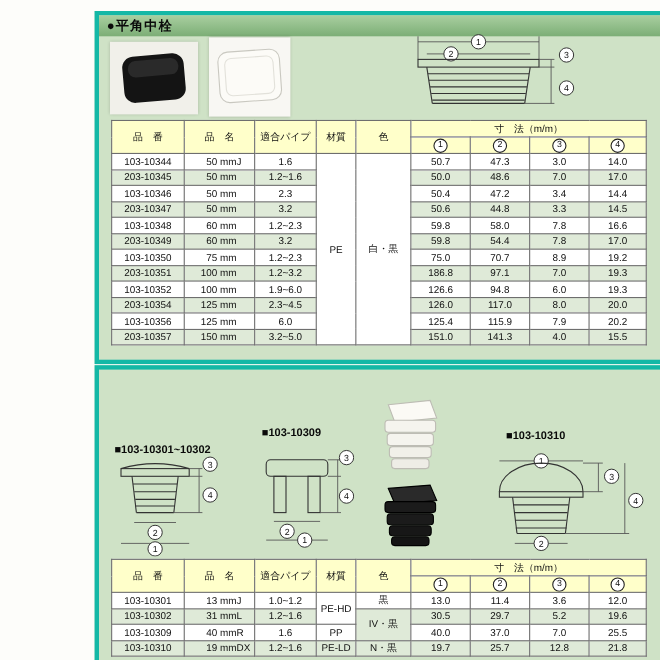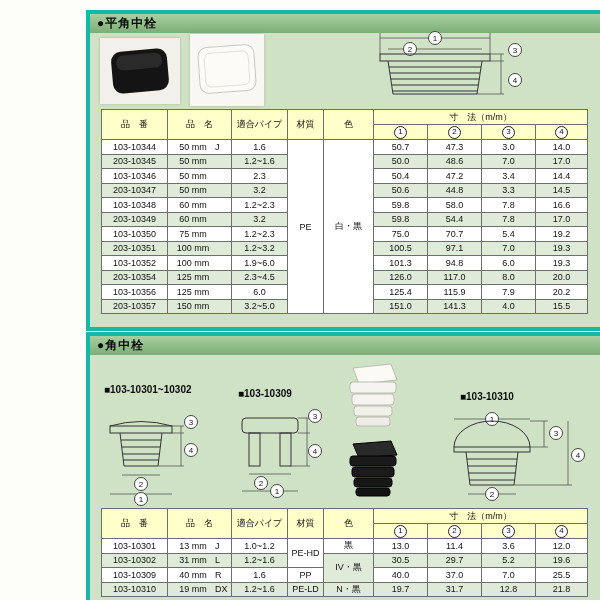--- a/index.html
+++ b/index.html
@@ -45,21 +45,21 @@
   #diagramB      { left:140px; top:68px; }
   #photo-white-plug { left:249px; top:24px; }
   #photo-black-plug { left:249px; top:102px; }
   #diagramC      { left:342px; top:73px; }
 
   .fig-label {
     position:absolute;
     font-size:10px; font-weight:bold; color:#0a0a0a;
     white-space:nowrap;
   }
-  #fig-label-1 { left:14px;  top:48px; }
+  #fig-label-1 { left:14px;  top:68px; }
   #fig-label-2 { left:148px; top:52px; }
   #fig-label-3 { left:370px; top:55px; }
 
   
   table.spec {
     position:absolute;
     border-collapse:collapse;
     background:#ffffff;
     font-size:9px;
     table-layout:fixed;
@@ -76,21 +76,21 @@
   }
   .spec th {
     background:var(--header-bg, #ffffca);
     font-weight:normal;
     height:14px;
     font-size:9px;
   }
   .spec td { height:13.5px; background:transparent; }
   .spec tbody tr.shade { background:var(--row-shade, #dfead8); }
   .c-name { padding:0 1px; }
-  .c-name .nm { display:inline-block; width:calc(100% - 15px); text-align:center; }
+  .c-name .nm { display:inline-block; width:calc(100% - 15px); text-align:right; }
   .c-name .sfx { display:inline-block; width:13px; text-align:left; }
   .circ {
     display:inline-block;
     width:11px; height:11px;
     border:1px solid #222; border-radius:50%;
     font-size:8px; line-height:10.5px; text-align:center;
     vertical-align:middle;
     background:#fff;
   }
 
@@ -242,37 +242,37 @@
             <td class="c-dim">54.4</td>
             <td class="c-dim">7.8</td>
             <td class="c-dim">17.0</td>
           </tr>
           <tr>
             <td class="c-code">103-10350</td>
             <td class="c-name"><span class="nm">75 mm</span><span class="sfx"></span></td>
             <td class="c-pipe">1.2~2.3</td>
             <td class="c-dim">75.0</td>
             <td class="c-dim">70.7</td>
-            <td class="c-dim">5.4</td>
+            <td class="c-dim">8.9</td>
             <td class="c-dim">19.2</td>
           </tr>
           <tr class="shade">
             <td class="c-code">203-10351</td>
             <td class="c-name"><span class="nm">100 mm</span><span class="sfx"></span></td>
             <td class="c-pipe">1.2~3.2</td>
-            <td class="c-dim">100.5</td>
+            <td class="c-dim">186.8</td>
             <td class="c-dim">97.1</td>
             <td class="c-dim">7.0</td>
             <td class="c-dim">19.3</td>
           </tr>
           <tr>
             <td class="c-code">103-10352</td>
             <td class="c-name"><span class="nm">100 mm</span><span class="sfx"></span></td>
             <td class="c-pipe">1.9~6.0</td>
-            <td class="c-dim">101.3</td>
+            <td class="c-dim">126.6</td>
             <td class="c-dim">94.8</td>
             <td class="c-dim">6.0</td>
             <td class="c-dim">19.3</td>
           </tr>
           <tr class="shade">
             <td class="c-code">203-10354</td>
             <td class="c-name"><span class="nm">125 mm</span><span class="sfx"></span></td>
             <td class="c-pipe">2.3~4.5</td>
             <td class="c-dim">126.0</td>
             <td class="c-dim">117.0</td>
@@ -295,23 +295,20 @@
             <td class="c-dim">151.0</td>
             <td class="c-dim">141.3</td>
             <td class="c-dim">4.0</td>
             <td class="c-dim">15.5</td>
           </tr>
         </tbody>
     </table>
   </div>
 
   <div class="panel" id="panel2">
-    <div class="titlebar">
-      <span>●角中栓</span>
-    </div>
 
     <span class="fig-label" id="fig-label-1">■103-10301~10302</span>
     <span class="fig-label" id="fig-label-2">■103-10309</span>
     <span class="fig-label" id="fig-label-3">■103-10310</span>
 
     <svg class="fig" id="diagramA" width="100" height="98" viewBox="0 0 100 98">
       <path class="part" d="M8,18 Q39,9 70,18"></path>
       <rect class="part" x="8" y="18" width="62" height="7"></rect>
       <line class="part" x1="18" y1="25" x2="22" y2="58"></line>
       <line class="part" x1="60" y1="25" x2="56" y2="58"></line>
@@ -461,21 +458,21 @@
             <td class="c-dim">7.0</td>
             <td class="c-dim">25.5</td>
           </tr>
           <tr class="shade">
             <td class="c-code">103-10310</td>
             <td class="c-name"><span class="nm">19 mm</span><span class="sfx">DX</span></td>
             <td class="c-pipe">1.2~1.6</td>
             <td class="c-mat">PE-LD</td>
             <td class="c-col">N・黒</td>
             <td class="c-dim">19.7</td>
-            <td class="c-dim">31.7</td>
+            <td class="c-dim">25.7</td>
             <td class="c-dim">12.8</td>
             <td class="c-dim">21.8</td>
           </tr>
         </tbody>
     </table>
   </div>
 
 </div>
 
 </body></html>

